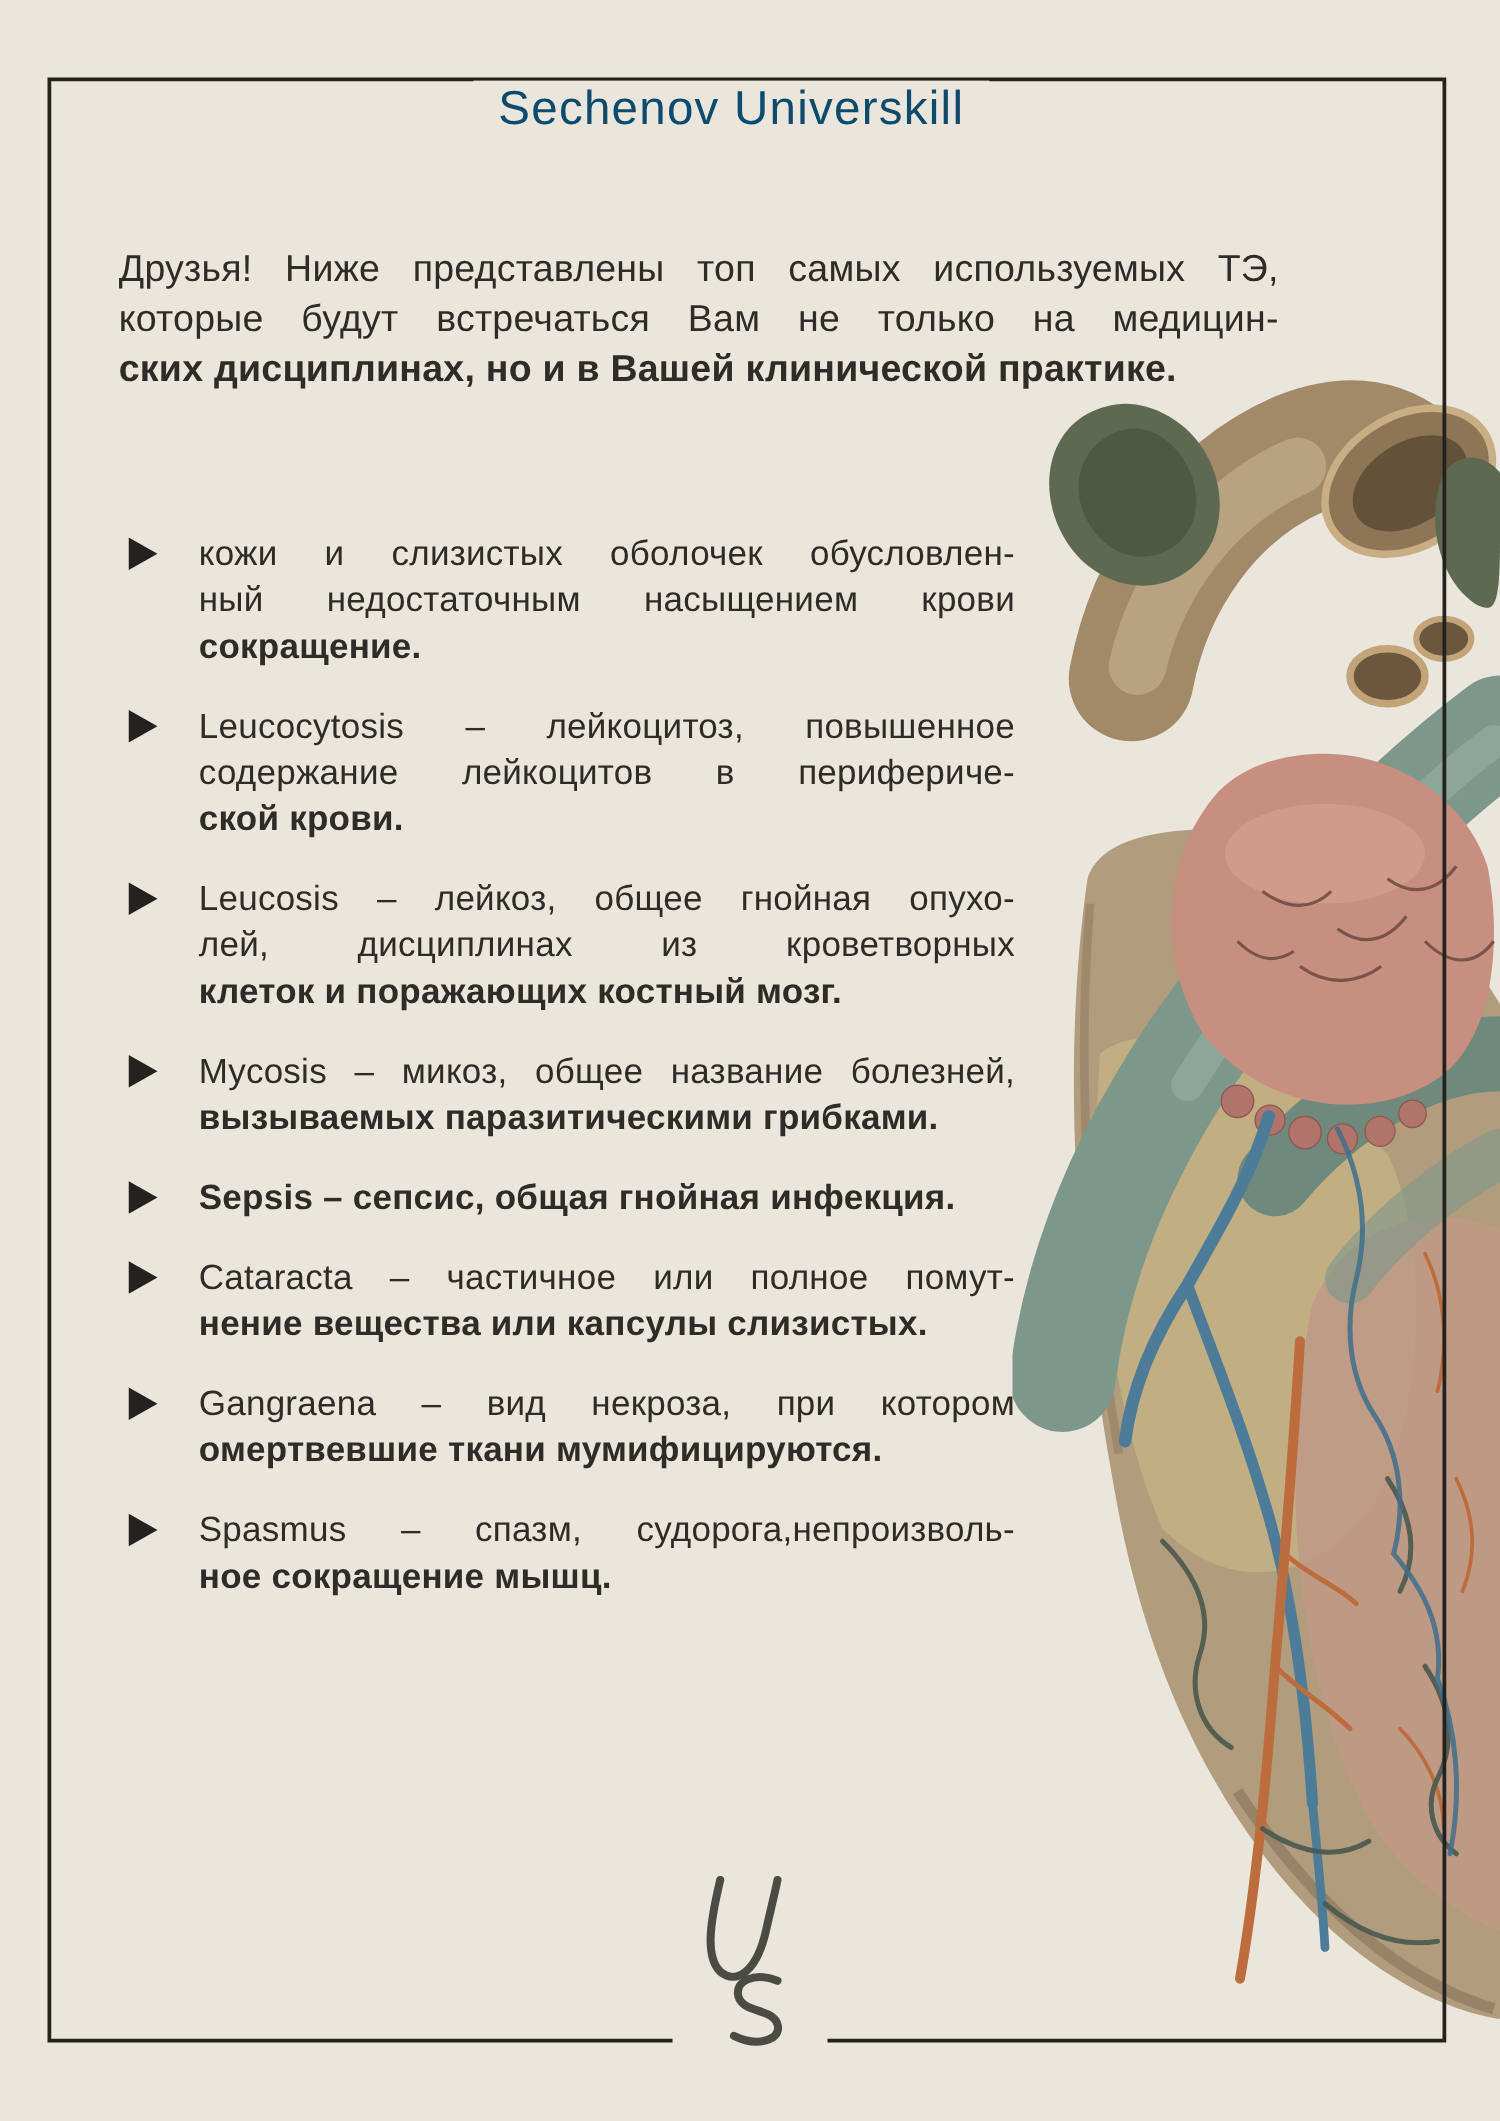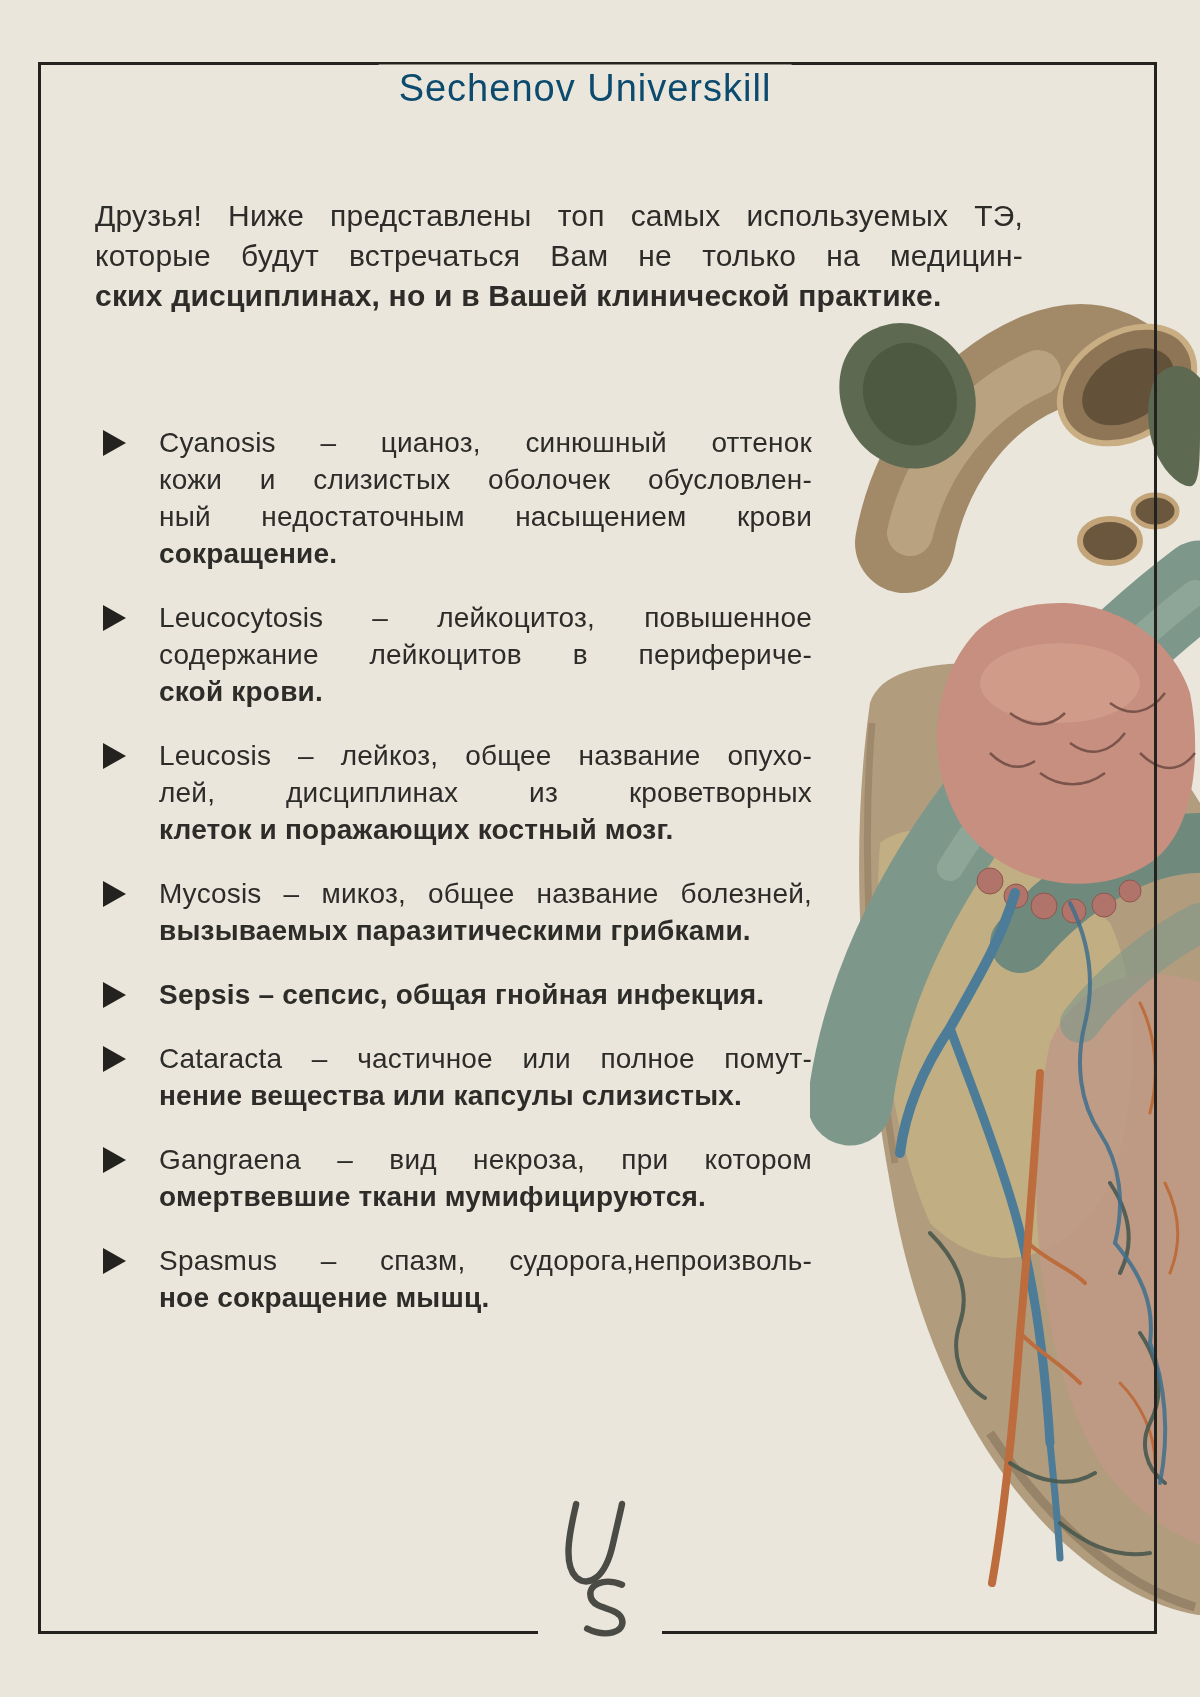--- a/index.html
+++ b/index.html
@@ -135,38 +135,37 @@
   <div class="intro">
       <div class="tline">Друзья! Ниже представлены топ самых используемых ТЭ,</div>
       <div class="tline">которые будут встречаться Вам не только на медицин-</div>
       <div class="tline tlast">ских дисциплинах, но и в Вашей клинической практике.</div>
     </div>
 
   <div class="terms">
     <div class="term-item">
       <span class="bullet"></span>
       <div>
-          <div class="tline">Cyanosis – цианоз, синюшный оттенок</div>
           <div class="tline">кожи и слизистых оболочек обусловлен-</div>
           <div class="tline">ный недостаточным насыщением крови</div>
           <div class="tline tlast">сокращение.</div>
         </div>
     </div>
     <div class="term-item">
       <span class="bullet"></span>
       <div>
           <div class="tline">Leucocytosis – лейкоцитоз, повышенное</div>
           <div class="tline">содержание лейкоцитов в перифериче-</div>
           <div class="tline tlast">ской крови.</div>
         </div>
     </div>
     <div class="term-item">
       <span class="bullet"></span>
       <div>
-          <div class="tline">Leucosis – лейкоз, общее название опухо-</div>
+          <div class="tline">Leucosis – лейкоз, общее гнойная опухо-</div>
           <div class="tline">лей, дисциплинах из кроветворных</div>
           <div class="tline tlast">клеток и поражающих костный мозг.</div>
         </div>
     </div>
     <div class="term-item">
       <span class="bullet"></span>
       <div>
           <div class="tline">Mycosis – микоз, общее название болезней,</div>
           <div class="tline tlast">вызываемых паразитическими грибками.</div>
         </div>

